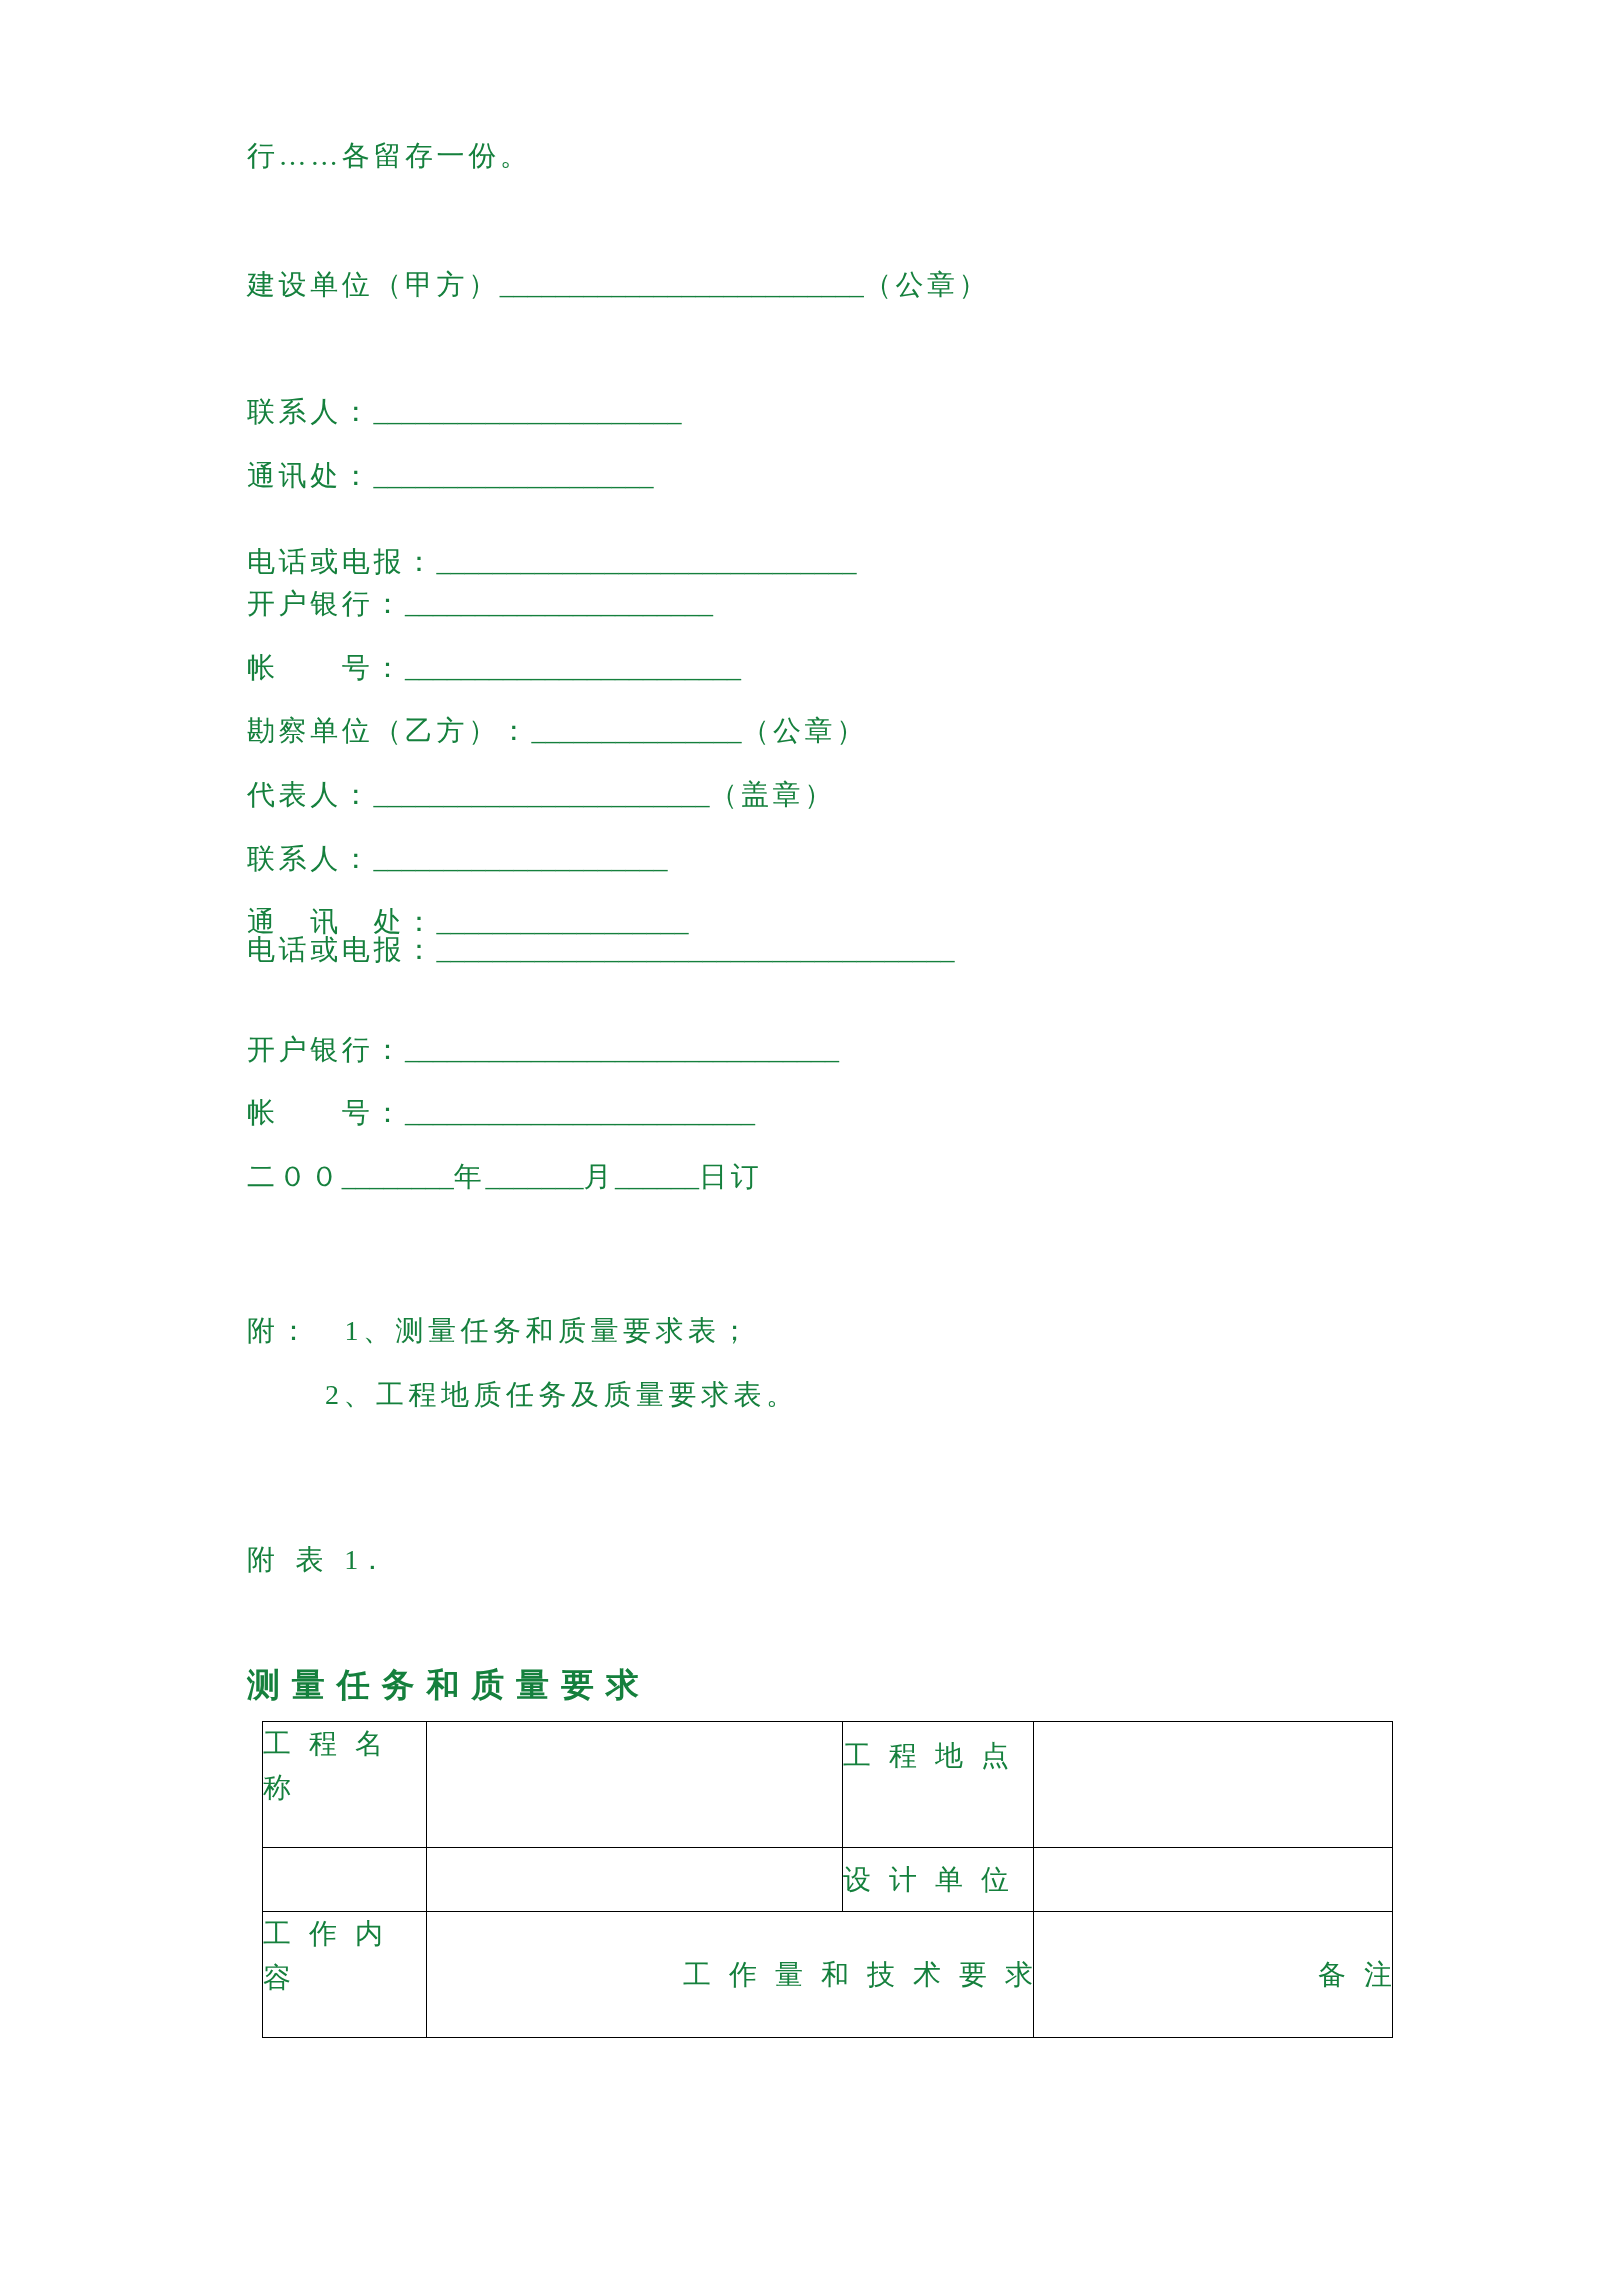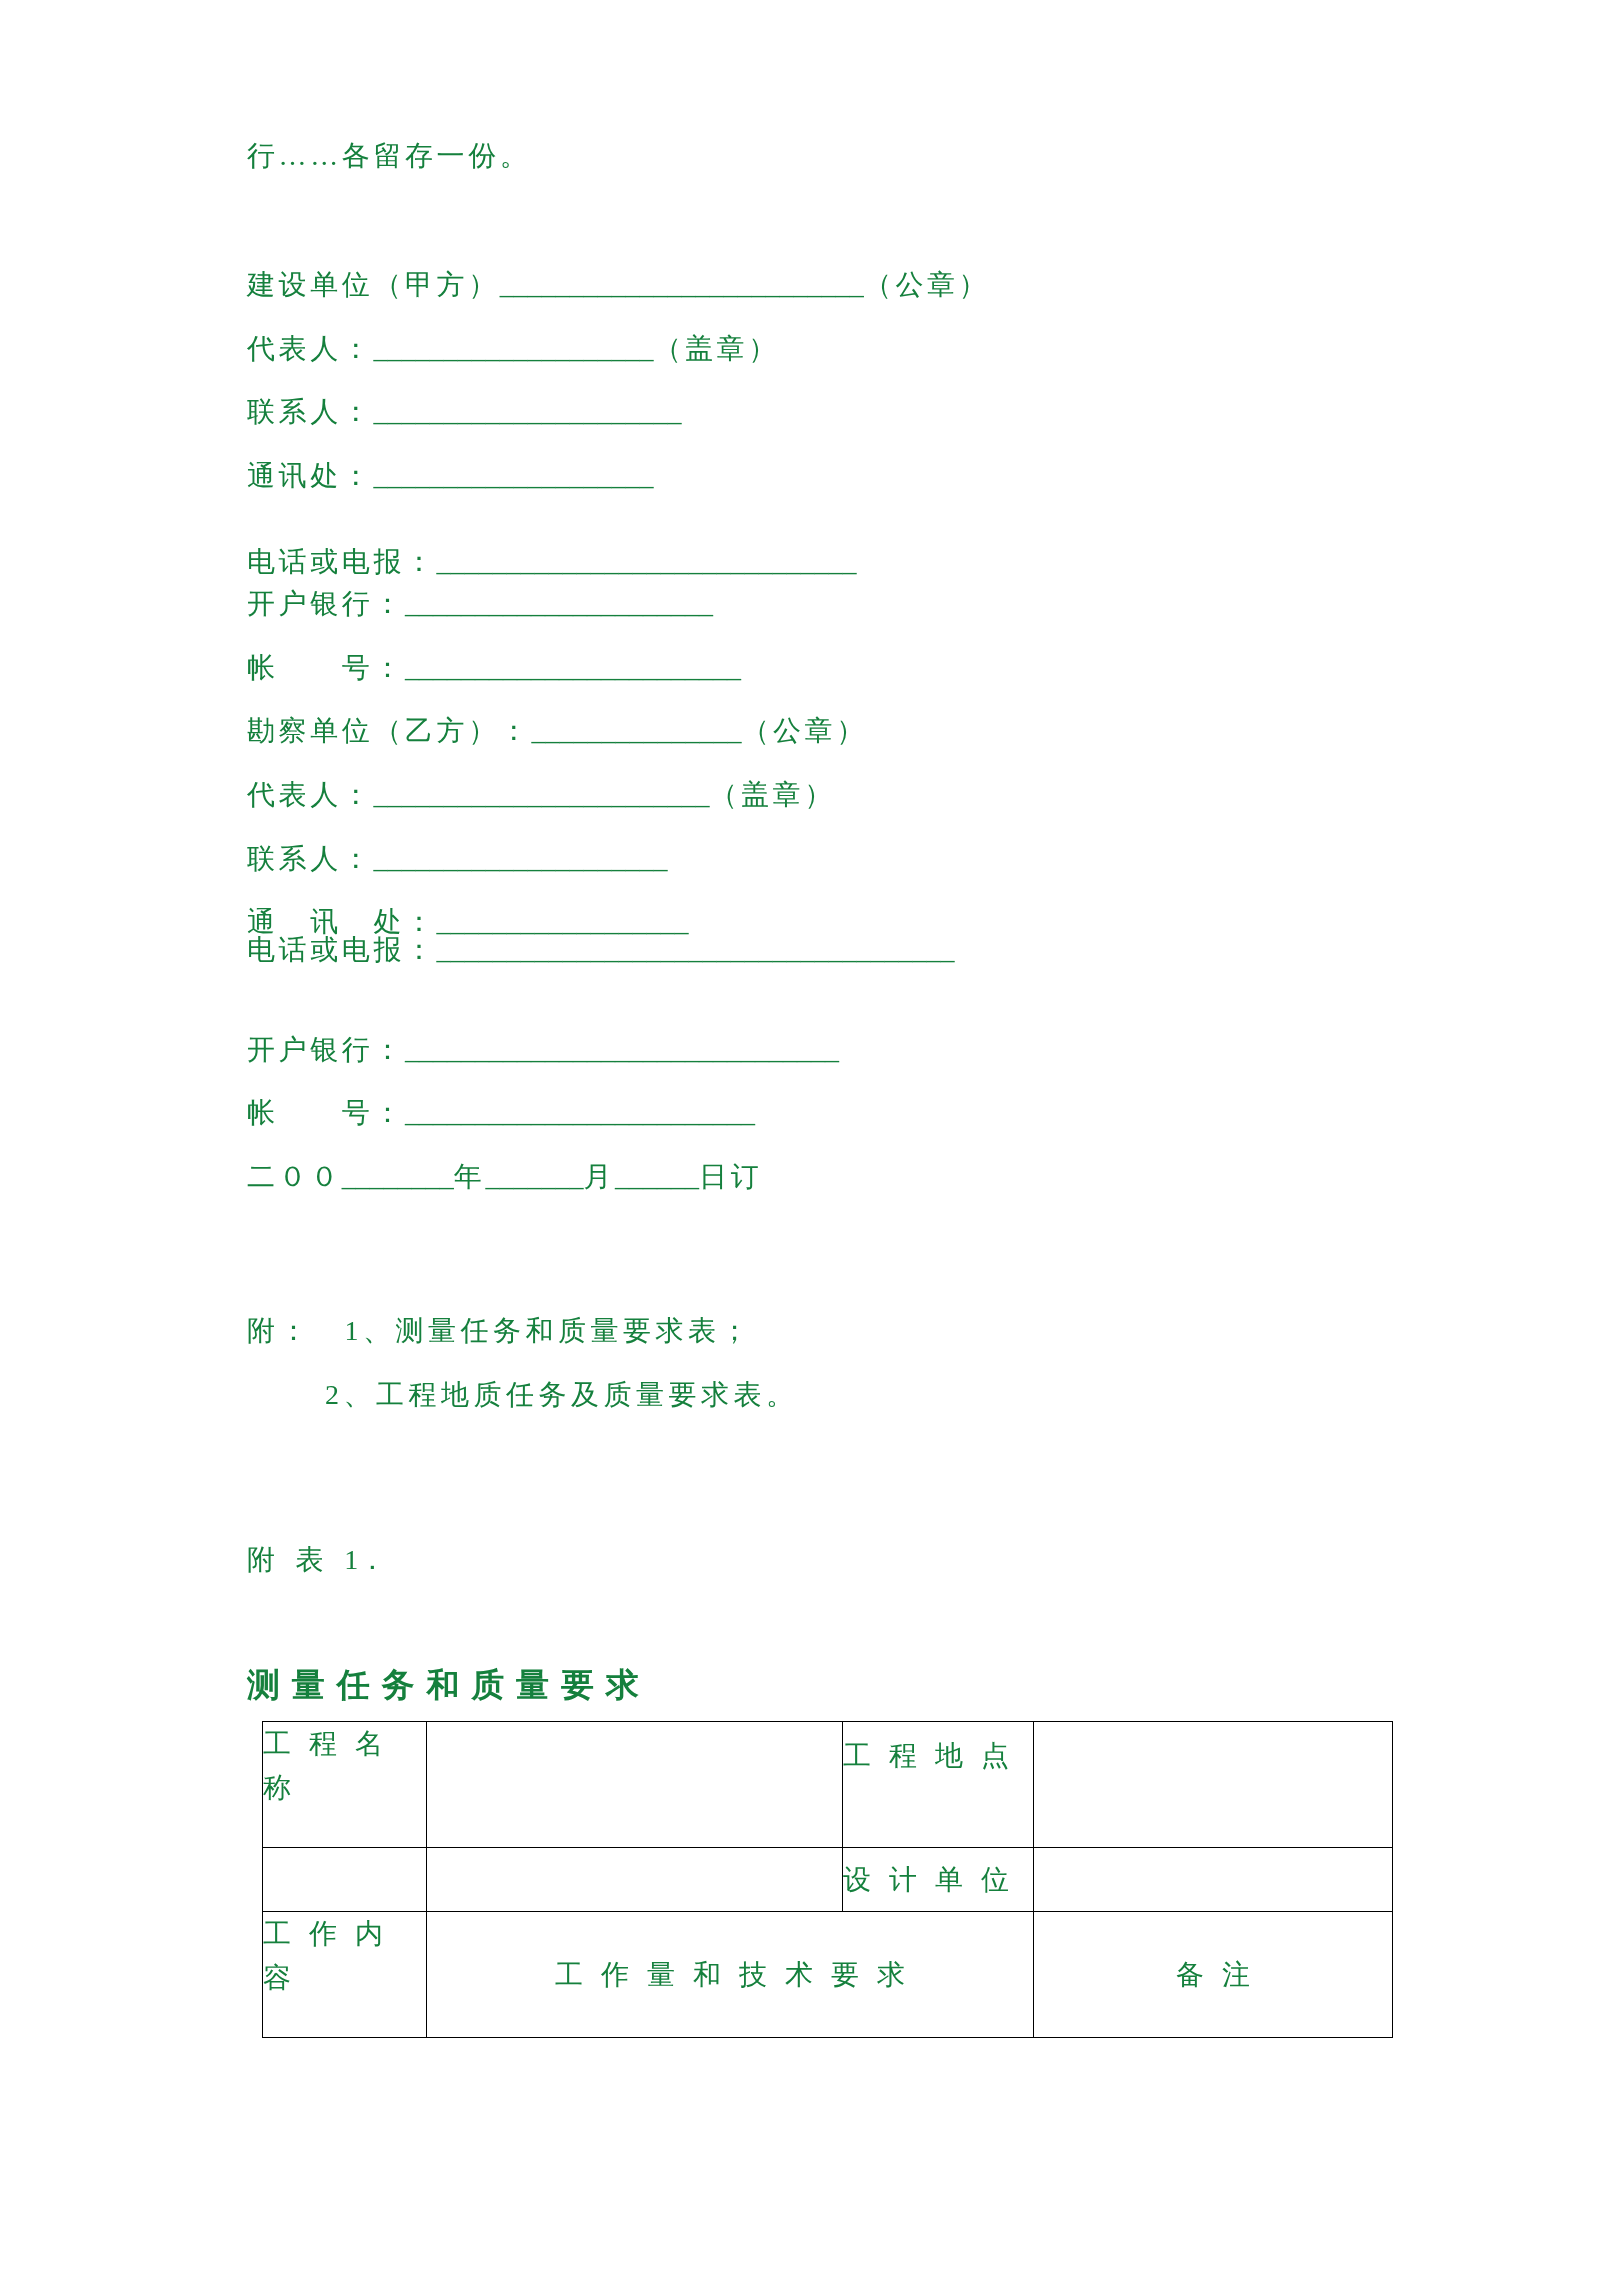--- a/index.html
+++ b/index.html
@@ -60,38 +60,37 @@
     white-space:nowrap;
     word-spacing:9px;
   }
   td.design-cell{
     vertical-align:middle;
     padding-left:12.7px;
     white-space:nowrap;
     word-spacing:9px;
   }
   td.center-cell{
-    text-align:center;
+    text-align:right;
     vertical-align:middle;
     word-spacing:9px;
   }
   tr.r1 td{height:125px;}
   tr.r2 td{height:63px;}
   tr.r3 td{height:125px;}
 </style>
 </head>
 <body>
 
 <div class="page">
 
   <div class="line" style="top:142px"><span class="lbl">行……各留存一份。</span></div>
 
   <div class="line" style="top:271px"><span class="lbl">建设单位（甲方）</span><span class="blank">__________________________</span><span class="sfx">（公章）</span></div>
 
-  <div class="line" style="top:335px"><span class="lbl">代表人：</span><span class="blank">____________________</span><span class="sfx">（盖章）</span></div>
 
   <div class="line" style="top:398px"><span class="lbl">联系人：</span><span class="blank">______________________</span></div>
 
   <div class="line" style="top:462px"><span class="lbl">通讯处：</span><span class="blank">____________________</span></div>
 
   <div class="line" style="top:548px"><span class="lbl">电话或电报：</span><span class="blank">______________________________</span></div>
 
   <div class="line" style="top:590px"><span class="lbl">开户银行：</span><span class="blank">______________________</span></div>
 
   <div class="line" style="top:654px"><span class="lbl">帐　　号：</span><span class="blank">________________________</span></div>

